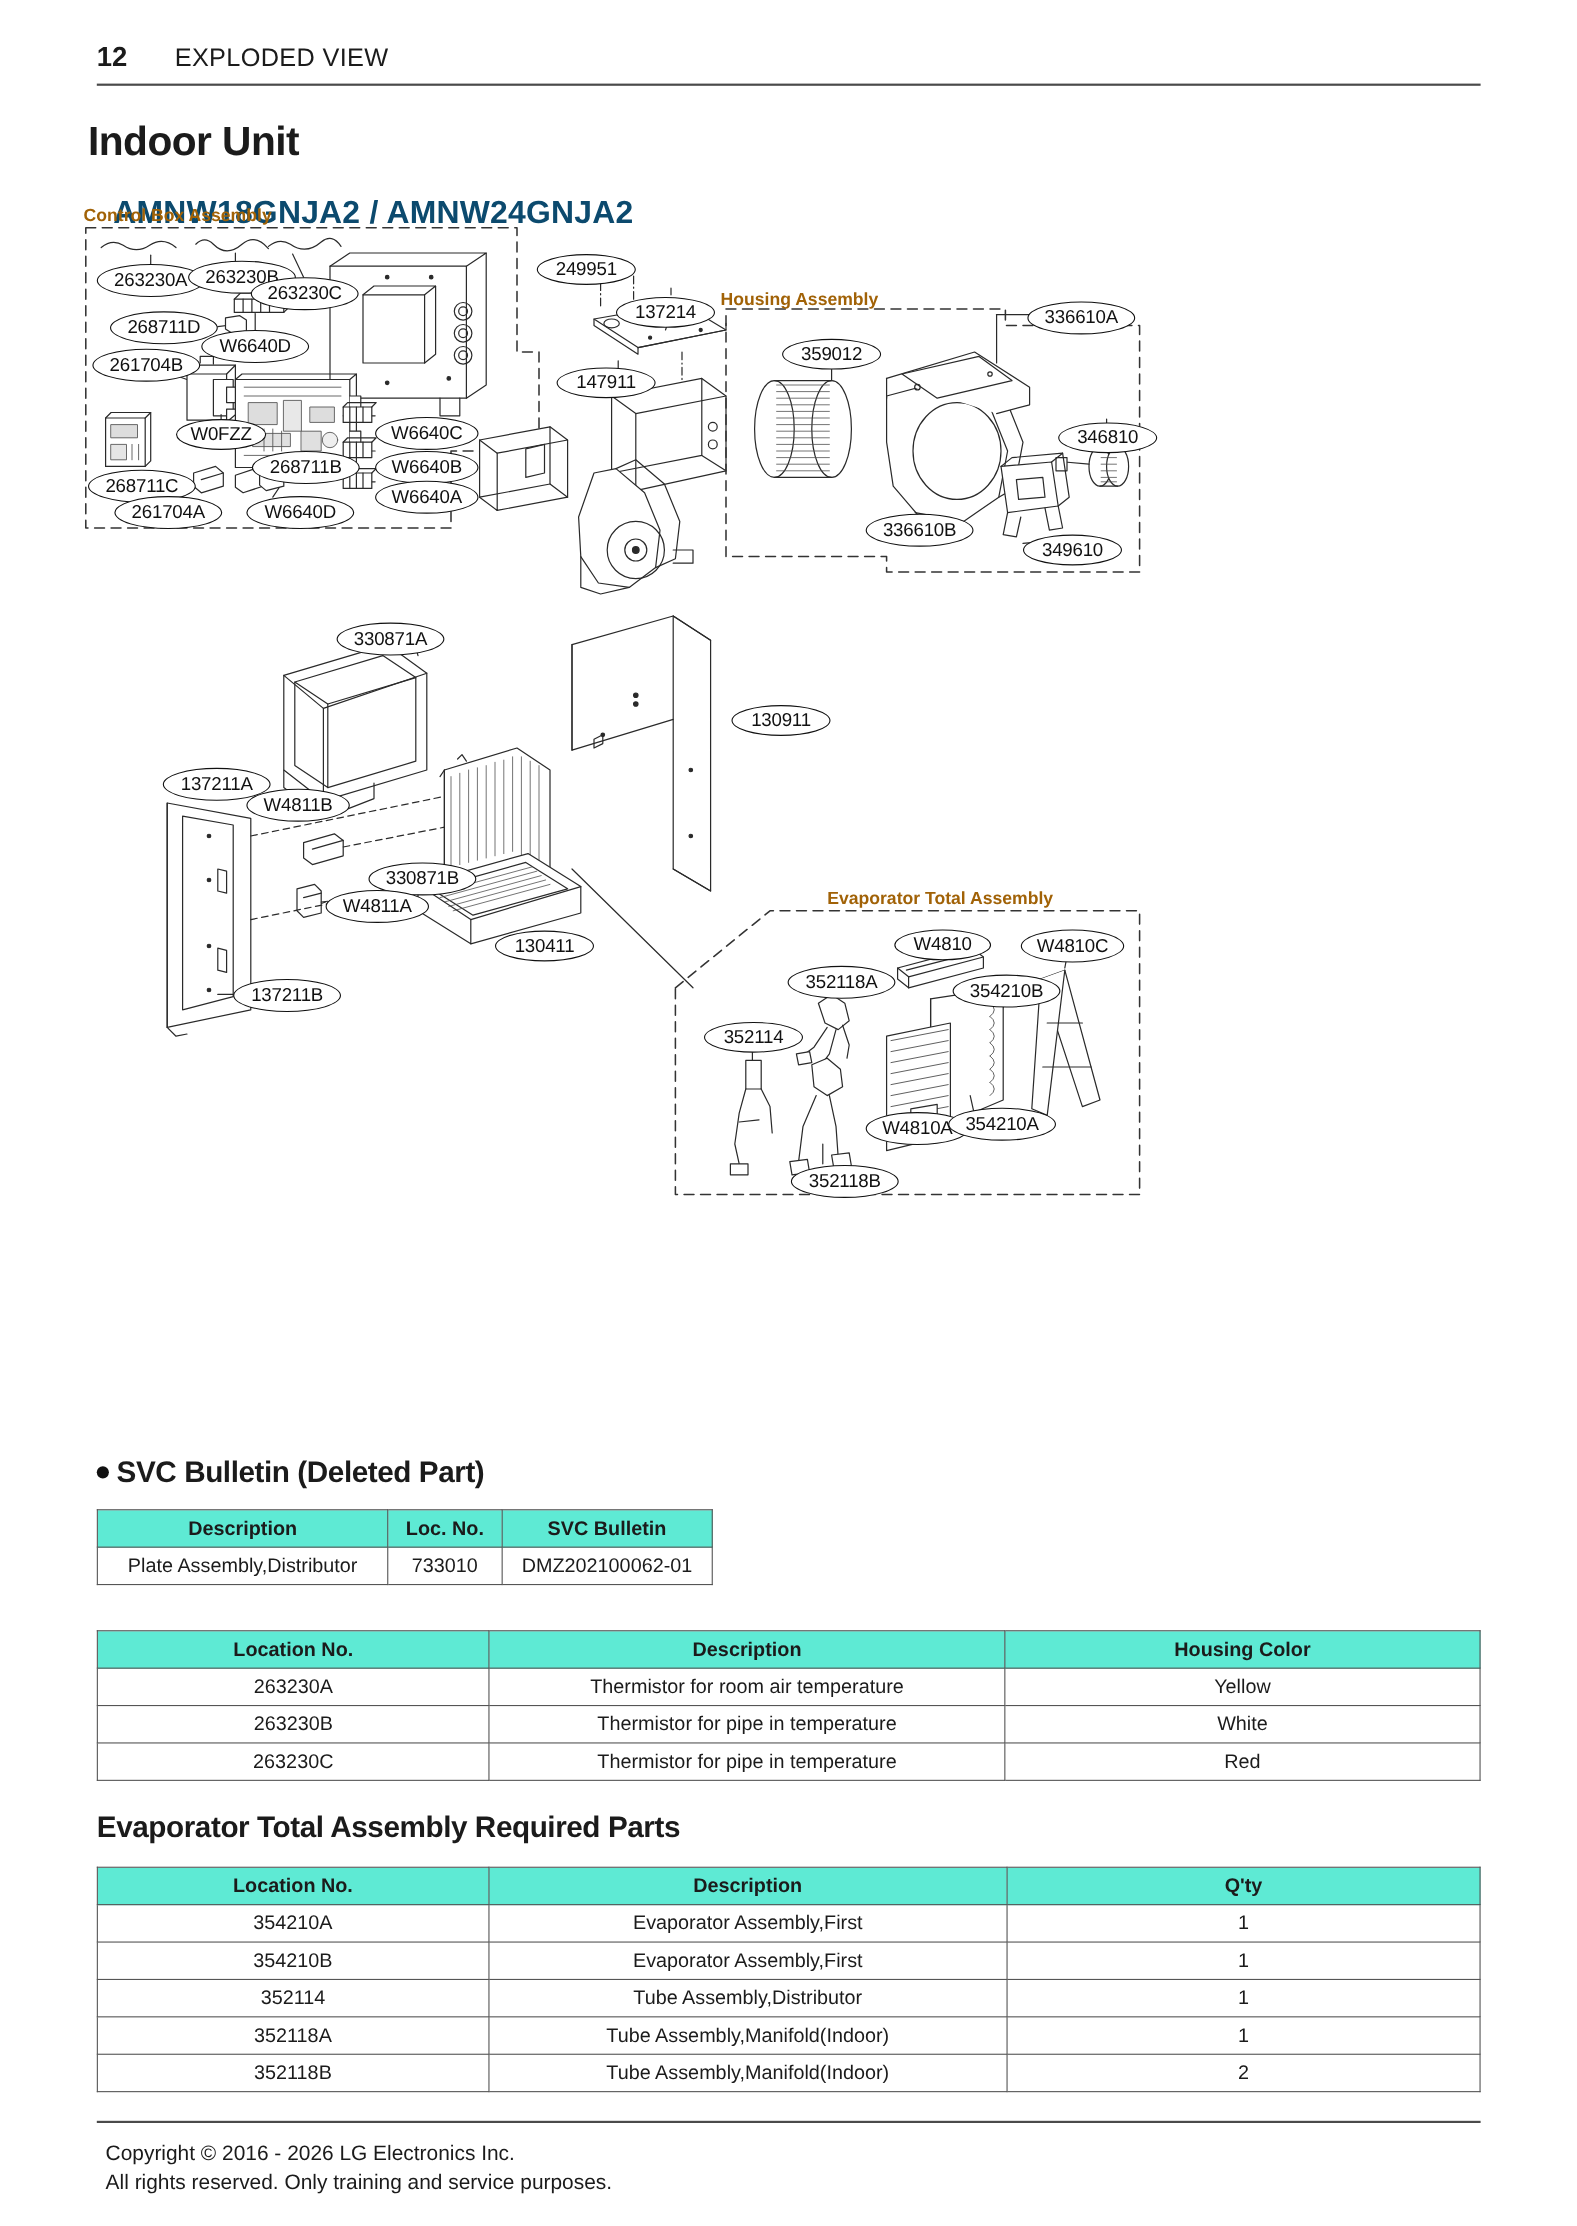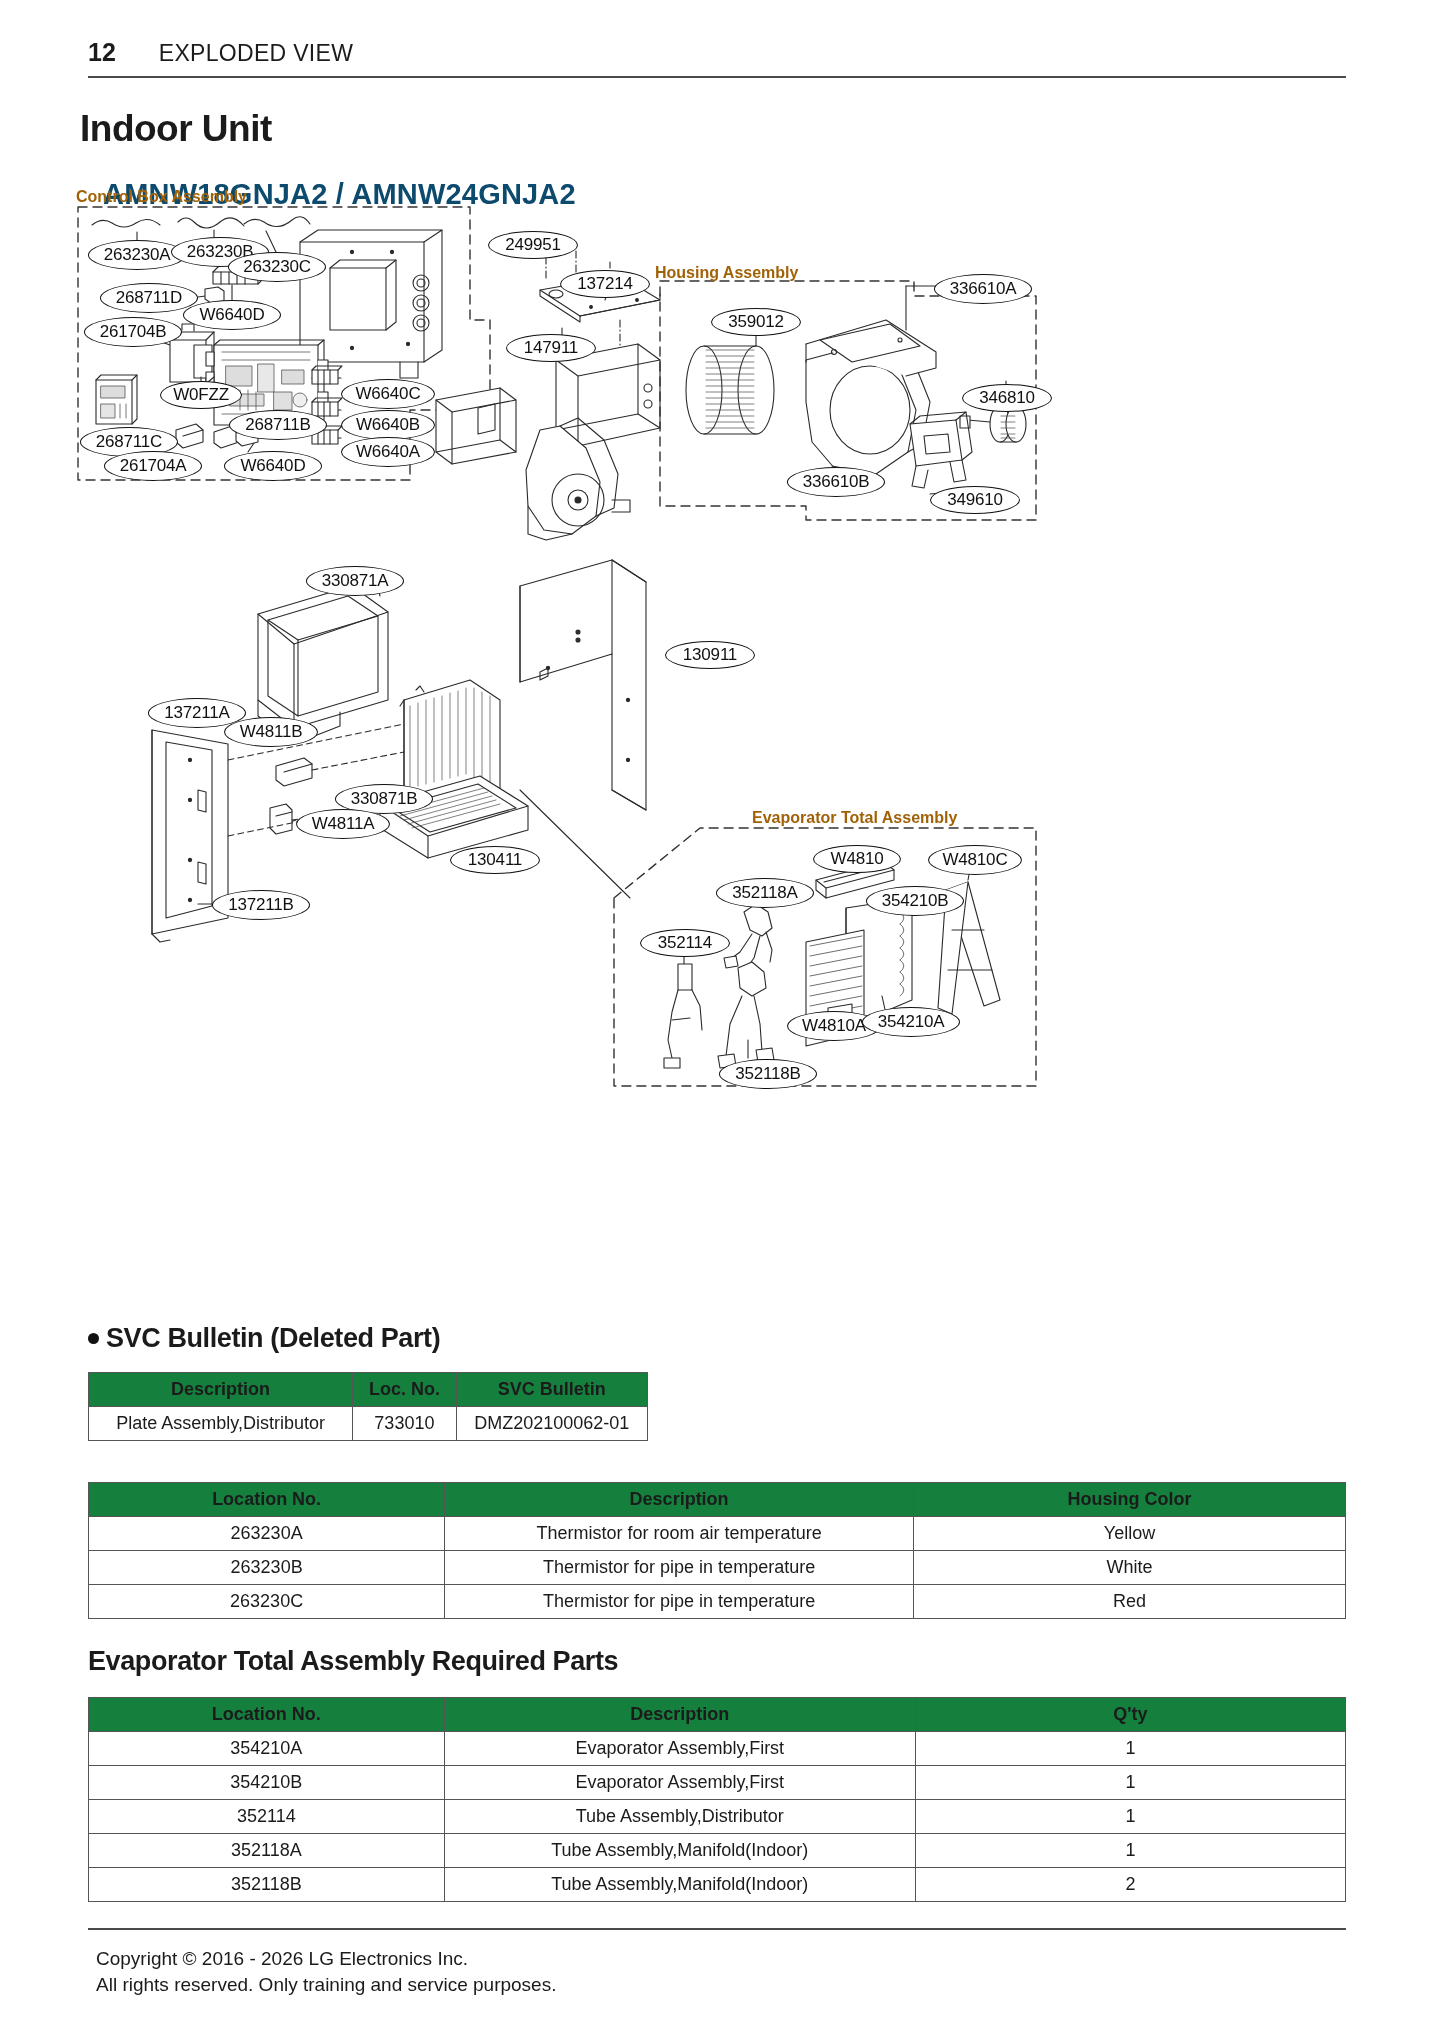--- a/index.html
+++ b/index.html
@@ -129,21 +129,21 @@
     font-size: 18px;
   }
   table.parts th, table.parts td {
     border: 1.5px solid #555;
     text-align: center;
     padding: 6px 4px;
     font-weight: normal;
     color: #1b1b1b;
   }
   table.parts th {
-    background: #15803d;
+    background: #5eead4;
     font-weight: bold;
   }
 
   #svc-table { left: 88px; top: 1372px; width: 560px; }
   #svc-table td.desc, #svc-table th.desc { width: 270px; }
   #svc-table td.loc,  #svc-table th.loc  { width: 100px; }
   #svc-table td.bull, #svc-table th.bull { width: 190px; }
 
   #loc-table { left: 88px; top: 1482px; width: 1258px; }
   #loc-table .c-loc  { width: 355px; }

